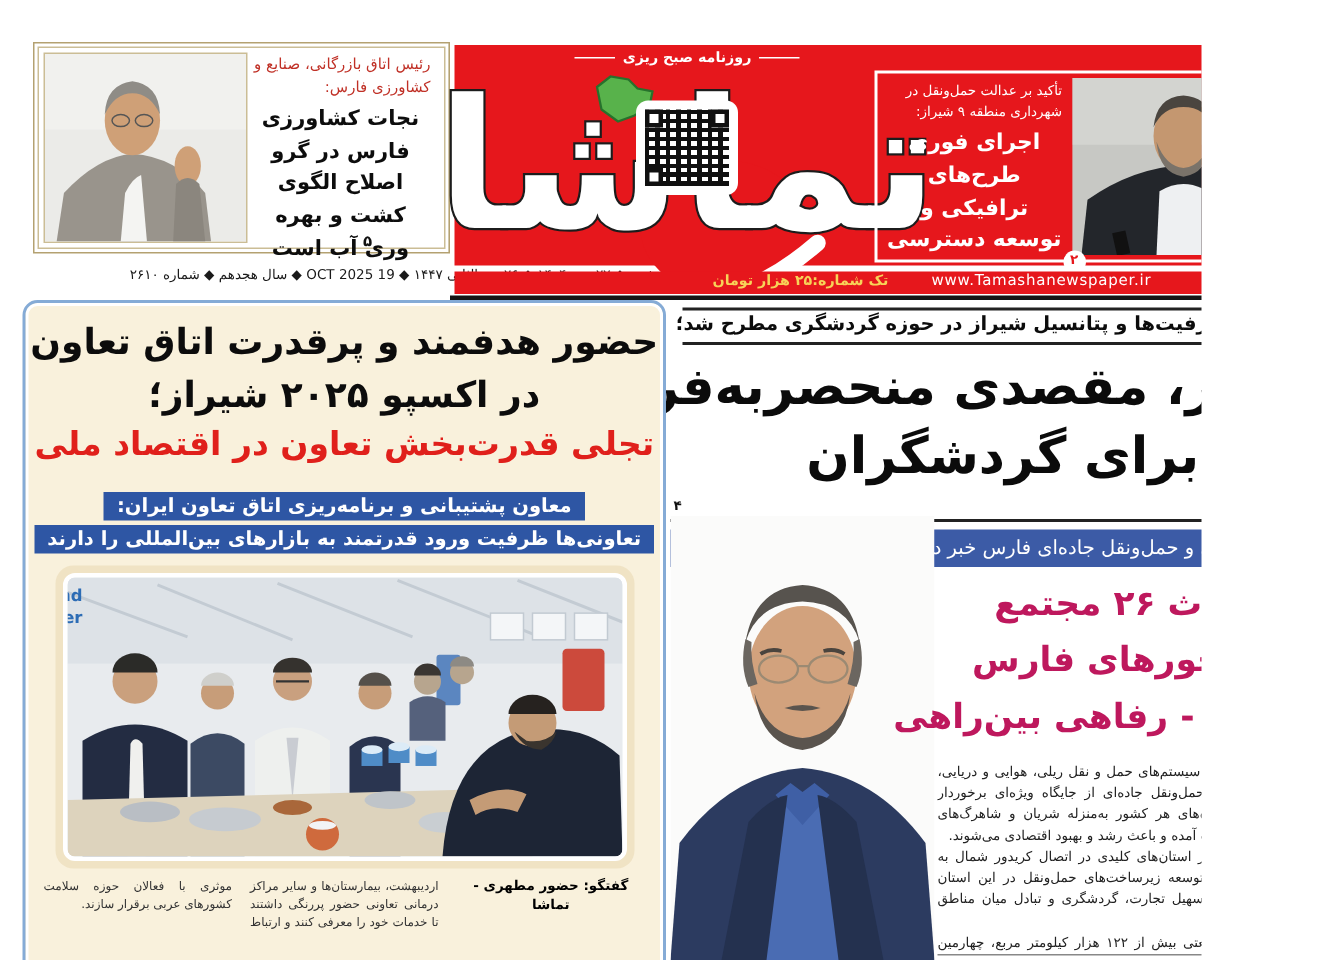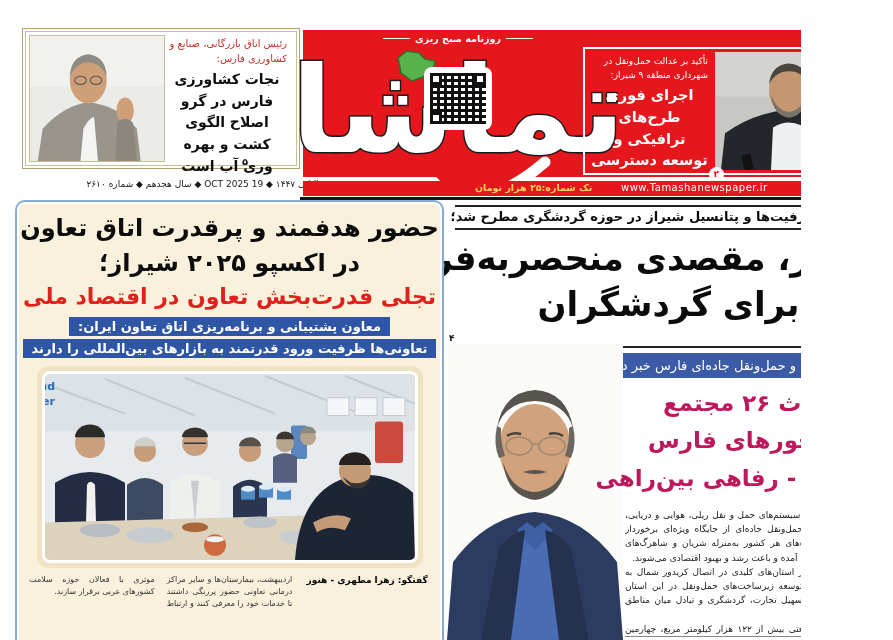--- a/index.html
+++ b/index.html
@@ -67,21 +67,21 @@
   .right-rule{position:absolute;left:890px;top:204px;width:2px;height:432px;background:#222;}
   .body-rule{position:absolute;left:625px;top:636px;width:264px;height:1px;background:#888;}
   
   .coop-box{position:absolute;left:15px;top:200px;width:429px;height:450px;background:#f9f1dc;
             border:2px solid #85abd6;border-radius:10px;box-shadow:inset 0 0 0 2px #fff;
             box-sizing:border-box;text-align:center;direction:rtl;}
   .coop-headline{margin-top:9px;font-size:24px;font-weight:bold;line-height:1.45;color:#0c0c0c;}
   .coop-sub{margin-top:3px;font-size:22px;font-weight:bold;color:#e0201b;}
   .coop-hl{display:block;margin:3px auto 0;width:fit-content;background:#2e56a4;color:#fff;
            font-size:13px;font-weight:bold;padding:2px 9px;}
-  .coop-hl.first{margin-top:8px;}
+  .coop-hl.first{margin-top:19px;}
   .coop-frame{margin:8px auto 0;width:386px;height:202px;background:#f0e3c4;border-radius:12px;
               padding:5px;box-sizing:border-box;}
   .coop-photo{width:100%;height:100%;border:3px solid #fff;border-radius:8px;box-sizing:border-box;
               overflow:hidden;background:#e9ecef;}
   .coop-photo svg{width:100%;height:100%;display:block;}
   .coop-cols{margin:6px 12px 0;column-count:3;column-gap:12px;font-size:8px;line-height:1.5;
              text-align:justify;color:#333;height:48px;overflow:hidden;direction:rtl;}
   .coop-byline{font-weight:bold;font-size:9px;text-align:center;margin:0 0 2px;color:#000;}
   .coop-cols p{margin:0 0 3px;}
 </style>
@@ -264,19 +264,19 @@
           <ellipse cx="252" cy="165" rx="18" ry="7" fill="#c9ced2"></ellipse>
           <path d="M250,188 Q255,120 300,105 Q340,95 368,120 L370,188 Z" fill="#1d2535"></path>
           <circle cx="310" cy="98" r="16" fill="#c49b76"></circle>
           <path d="M294,92 a16,13 0 0 1 32,0 z" fill="#26221f"></path>
           <path d="M298,104 Q304,116 316,116 Q324,112 326,104 Q318,112 306,110 Z" fill="#3a342e"></path>
           <path d="M268,150 Q290,138 306,146 L300,158 Q284,152 272,160 Z" fill="#c49b76"></path>
         </svg>
       </div>
     </div>
     <div class="coop-cols">
-      <p class="coop-byline">گفتگو: زهرا مطهری - هنوز</p>
+      <p class="coop-byline">گفتگو: حضور مطهری - تماشا</p>
       <p>اردیبهشت، بیمارستان‌ها و سایر مراکز درمانی تعاونی حضور پررنگی داشتند تا خدمات خود را معرفی کنند و ارتباط موثری با فعالان حوزه سلامت کشورهای عربی برقرار سازند.</p>
 
     </div>
   </div>
 
 </div>
 
 </body></html>

